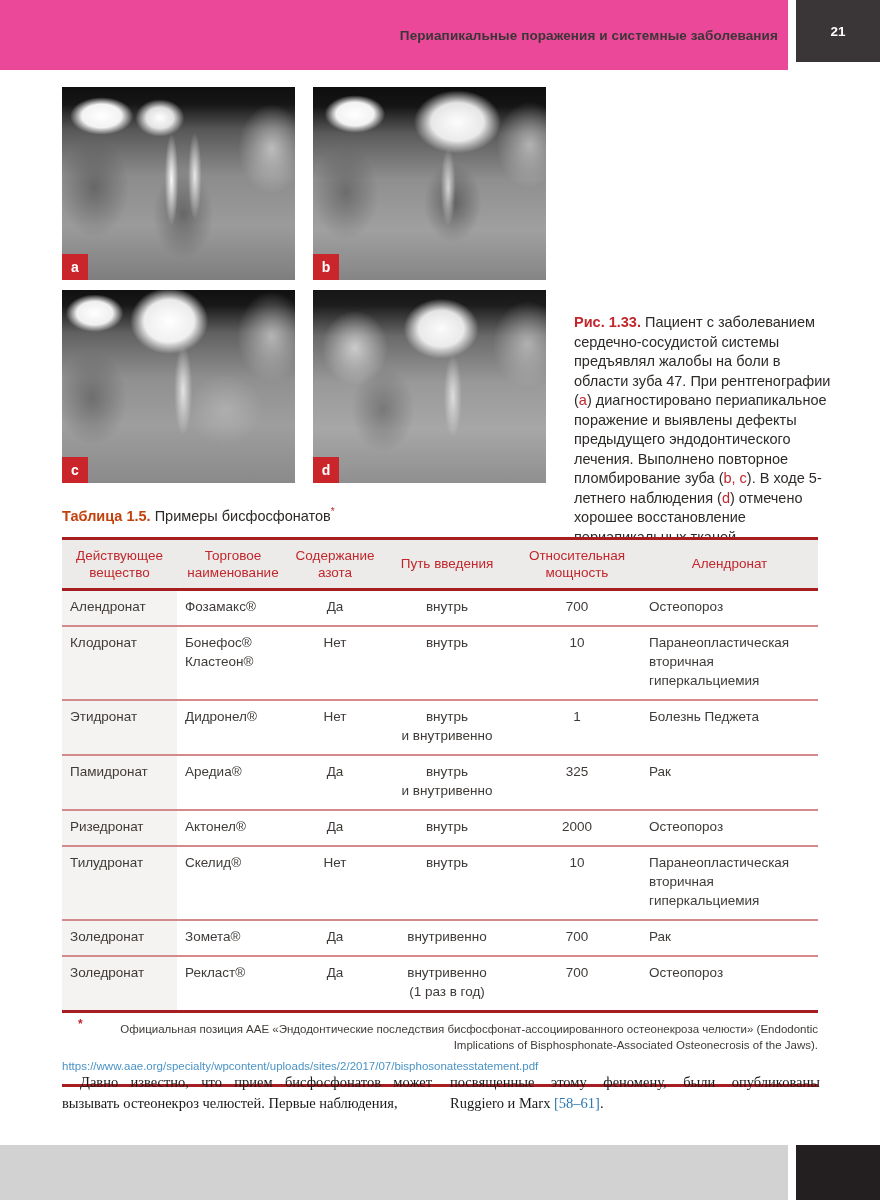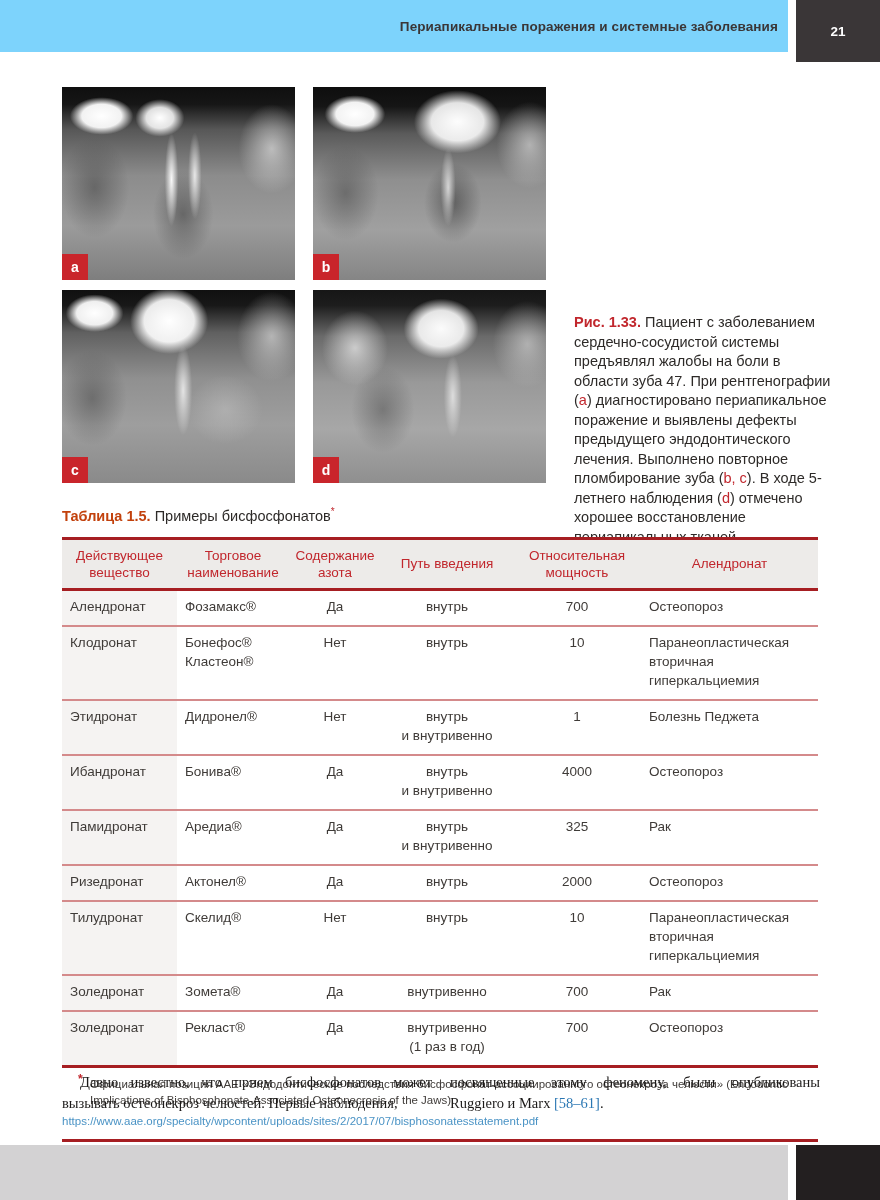--- a/index.html
+++ b/index.html
@@ -2,21 +2,21 @@
 <html><head>
 <meta charset="utf-8">
 <style>
   html,body{margin:0;padding:0;}
   body{
     width:880px;height:1200px;position:relative;background:#ffffff;
     font-family:"Liberation Sans",sans-serif;overflow:hidden;
   }
   
   .topbar{
-    position:absolute;left:0;top:0;width:788px;height:52px;background:#7dd3fc;
+    position:absolute;left:0;top:0;width:788px;height:70px;background:#ec4899;
     display:flex;align-items:center;justify-content:flex-end;box-sizing:border-box;padding-right:10px;
   }
   .topbar .running-head{font-size:13.5px;font-weight:bold;color:#3a3637;letter-spacing:.1px;}
   .pagenum-block{
     position:absolute;left:796px;top:0;width:84px;height:62px;background:#3a3637;
     display:flex;align-items:center;justify-content:center;
   }
   .pagenum-block span{color:#ffffff;font-weight:bold;font-size:13.5px;}
   
   .bottombar{position:absolute;left:0;top:1145px;width:788px;height:55px;background:#d3d2d3;}
@@ -102,21 +102,21 @@
   table.bisph td.c3{text-align:center;}
   table.bisph td.c4{text-align:center;}
   table.bisph td.c5{text-align:left;}
 
   
   .footnote{
     position:relative;padding:8px 0 10px 0;border-bottom:3px solid #a61e22;
   }
   .footnote .fn-marker{position:absolute;left:16px;top:4px;color:#c1272d;font-size:12px;font-weight:bold;}
   .footnote .fn-text{
-    display:block;margin-left:28px;width:728px;font-size:11.5px;line-height:16px;color:#3f3b38;
+    display:block;margin-left:28px;width:728px;font-size:11.5px;line-height:16px;color:#3f3b38;text-align:right;
   }
   .footnote .fn-link{
     display:inline-block;margin-top:7px;font-size:11.5px;color:#4a93c5;text-decoration:none;
   }
 
   
   .body-cols{
     position:absolute;left:62px;top:1072px;width:758px;display:flex;gap:18px;
     font-family:"Liberation Serif",serif;font-size:14.5px;line-height:21px;color:#1c1a19;
   }
@@ -195,29 +195,20 @@
         <tr>
           <td class="c0">Этидронат</td>
           <td class="c1">Дидронел®</td>
           <td class="c2">Нет</td>
           <td class="c3">внутрь
 и внутривенно</td>
           <td class="c4">1</td>
           <td class="c5">Болезнь Педжета</td>
         </tr>
         <tr>
-          <td class="c0">Ибандронат</td>
-          <td class="c1">Бонива®</td>
-          <td class="c2">Да</td>
-          <td class="c3">внутрь
-и внутривенно</td>
-          <td class="c4">4000</td>
-          <td class="c5">Остеопороз</td>
-        </tr>
-        <tr>
           <td class="c0">Памидронат</td>
           <td class="c1">Аредиа®</td>
           <td class="c2">Да</td>
           <td class="c3">внутрь
 и внутривенно</td>
           <td class="c4">325</td>
           <td class="c5">Рак</td>
         </tr>
         <tr>
           <td class="c0">Ризедронат</td>

